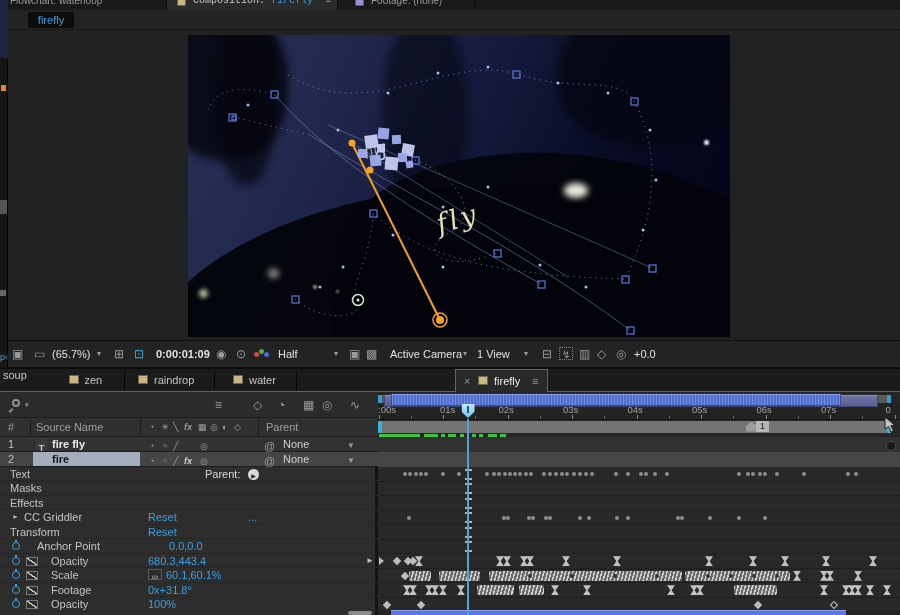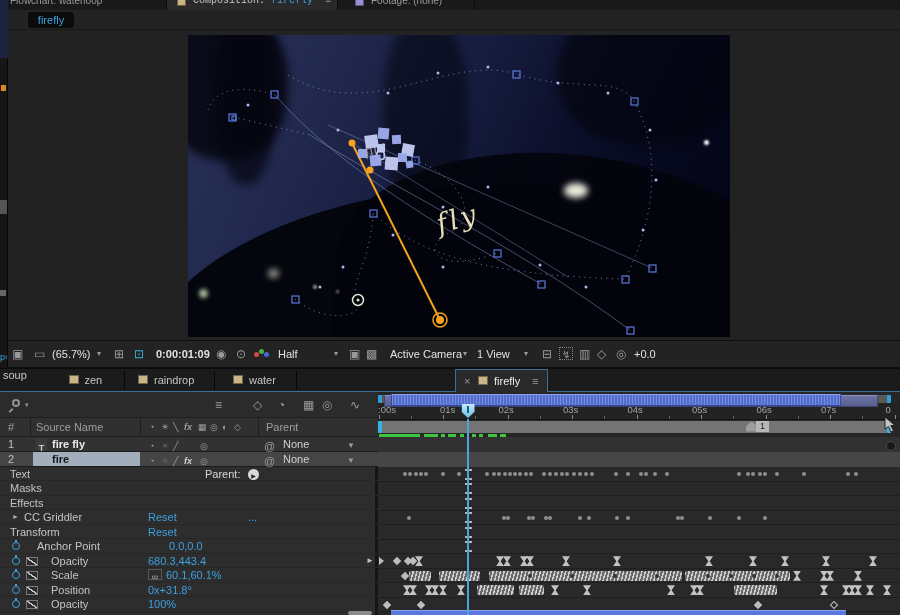--- a/index.html
+++ b/index.html
@@ -404,21 +404,21 @@
           <div class="prow" style="top: 176px;">
             <span class="sw" style="position: absolute; left: 12px;"></span>
             <span class="gri" style="position: absolute; left: 26px;"></span>
             <span class="plabel" style="position: absolute; left: 51px;">Scale</span>
             <span class="linkbox" style="position: absolute; left: 148px;">∞</span>
             <span class="pvalue" style="position: absolute; left: 166px;">60.1,60.1%</span>
           </div>
           <div class="prow" style="top: 190.5px;">
             <span class="sw" style="position: absolute; left: 12px;"></span>
             <span class="gri" style="position: absolute; left: 26px;"></span>
-            <span class="plabel" style="position: absolute; left: 51px;">Position</span>
+            <span class="plabel" style="position: absolute; left: 51px;">Footage</span>
             <span class="pvalue" style="position: absolute; left: 148px;">0x+31.8°</span>
           </div>
           <div class="prow" style="top: 205px;">
             <span class="sw" style="position: absolute; left: 12px;"></span>
             <span class="gri" style="position: absolute; left: 26px;"></span>
             <span class="plabel" style="position: absolute; left: 51px;">Opacity</span>
             <span class="pvalue" style="position: absolute; left: 148px;">100%</span>
           </div>
         </div>
       <div class="lscroll"></div>

